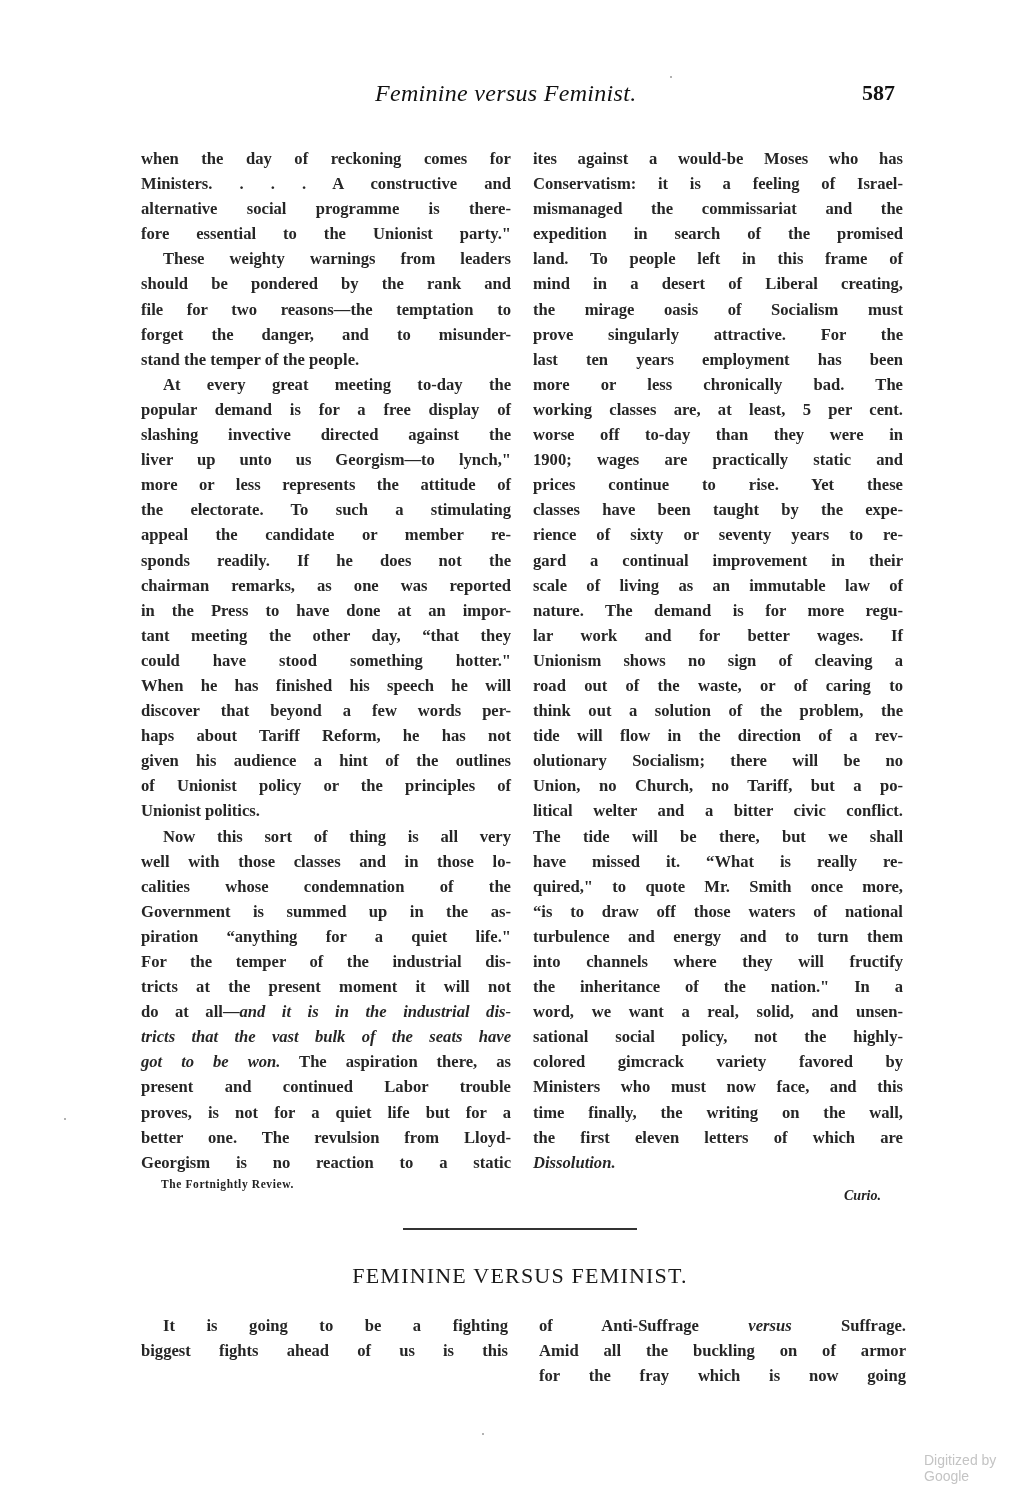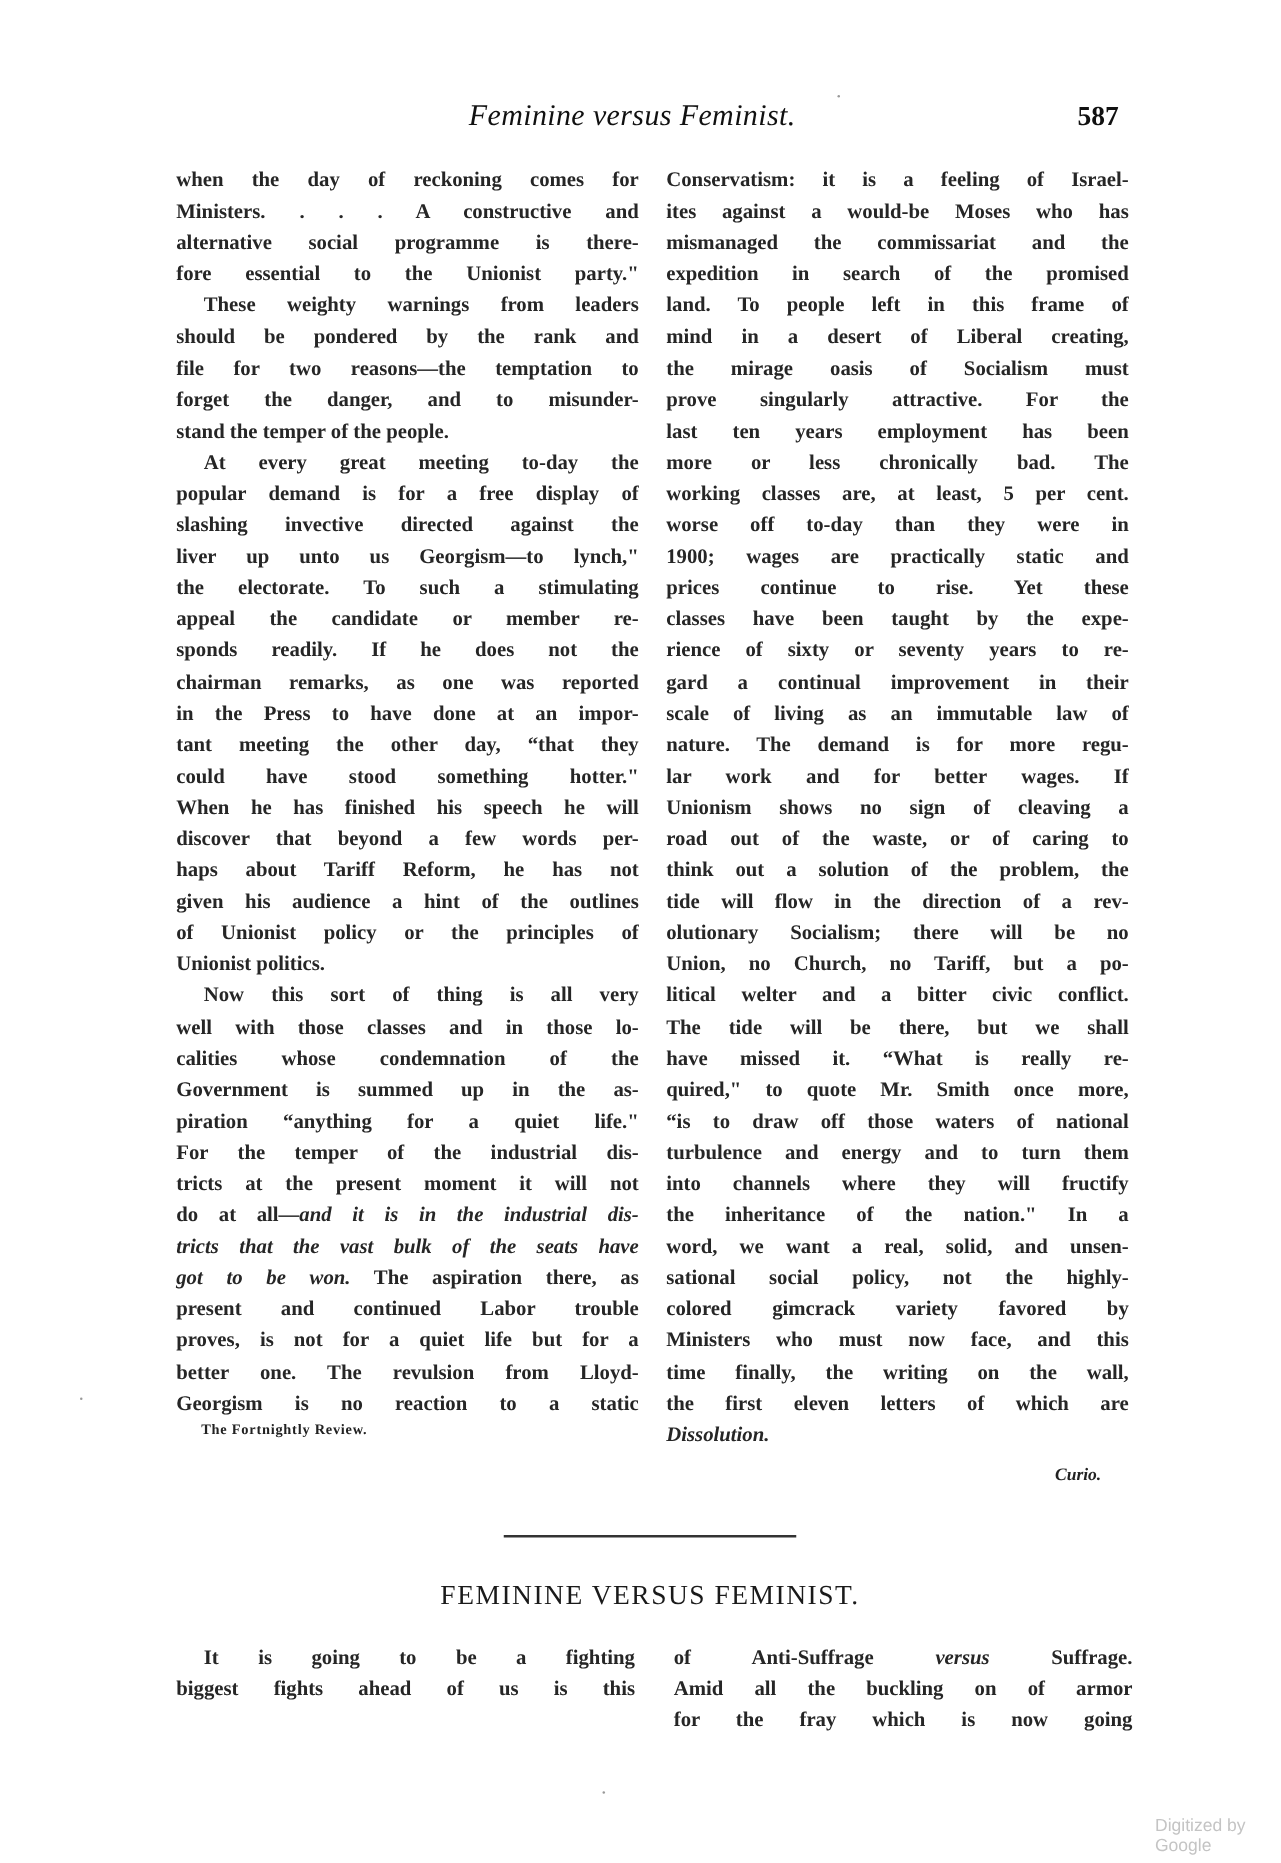--- a/index.html
+++ b/index.html
@@ -36,21 +36,21 @@
       position: absolute;
       left: 862px;
       top: 0;
       font-family: "Liberation Serif", serif;
       font-size: 22px;
       font-weight: bold;
       color: #111;
     }
     .columns {
       position: absolute;
-      top: 131px;
+      top: 146px;
       left: 141px;
       width: 762px;
       display: flex;
       justify-content: space-between;
     }
     .col {
       width: 370px;
       font-family: "Liberation Serif", serif;
       font-size: 16.6px;
       line-height: 25.1px;
@@ -160,20 +160,21 @@
       <span class="line">should be pondered by the rank and</span>
       <span class="line">file for two reasons—the temptation to</span>
       <span class="line">forget the danger, and to misunder-</span>
       <span class="line last">stand the temper of the people.</span>
     </p>
     <p>
       <span class="line" style="padding-left:22px;">At every great meeting to-day the</span>
       <span class="line">popular demand is for a free display of</span>
       <span class="line">slashing invective directed against the</span>
       <span class="line">liver up unto us Georgism—to lynch,"</span>
+      <span class="line">more or less represents the attitude of</span>
       <span class="line">the electorate. To such a stimulating</span>
       <span class="line">appeal the candidate or member re-</span>
       <span class="line">sponds readily. If he does not the</span>
       <span class="line">chairman remarks, as one was reported</span>
       <span class="line">in the Press to have done at an impor-</span>
       <span class="line">tant meeting the other day, “that they</span>
       <span class="line">could have stood something hotter."</span>
       <span class="line">When he has finished his speech he will</span>
       <span class="line">discover that beyond a few words per-</span>
       <span class="line">haps about Tariff Reform, he has not</span>
@@ -195,22 +196,22 @@
       <span class="line">present and continued Labor trouble</span>
       <span class="line">proves, is not for a quiet life but for a</span>
       <span class="line">better one. The revulsion from Lloyd-</span>
       <span class="line">Georgism is no reaction to a static</span>
     </p>
     <span class="source-line">The Fortnightly Review.</span>
   </div>
 
   <div class="col">
     <p>
+      <span class="line">ites against a would-be Moses who has</span>
       <span class="line">Conservatism: it is a feeling of Israel-</span>
-      <span class="line">ites against a would-be Moses who has</span>
       <span class="line">mismanaged the commissariat and the</span>
       <span class="line">expedition in search of the promised</span>
       <span class="line">land. To people left in this frame of</span>
       <span class="line">mind in a desert of Liberal creating,</span>
       <span class="line">the mirage oasis of Socialism must</span>
       <span class="line">prove singularly attractive. For the</span>
       <span class="line">last ten years employment has been</span>
       <span class="line">more or less chronically bad. The</span>
       <span class="line">working classes are, at least, 5 per cent.</span>
       <span class="line">worse off to-day than they were in</span>

